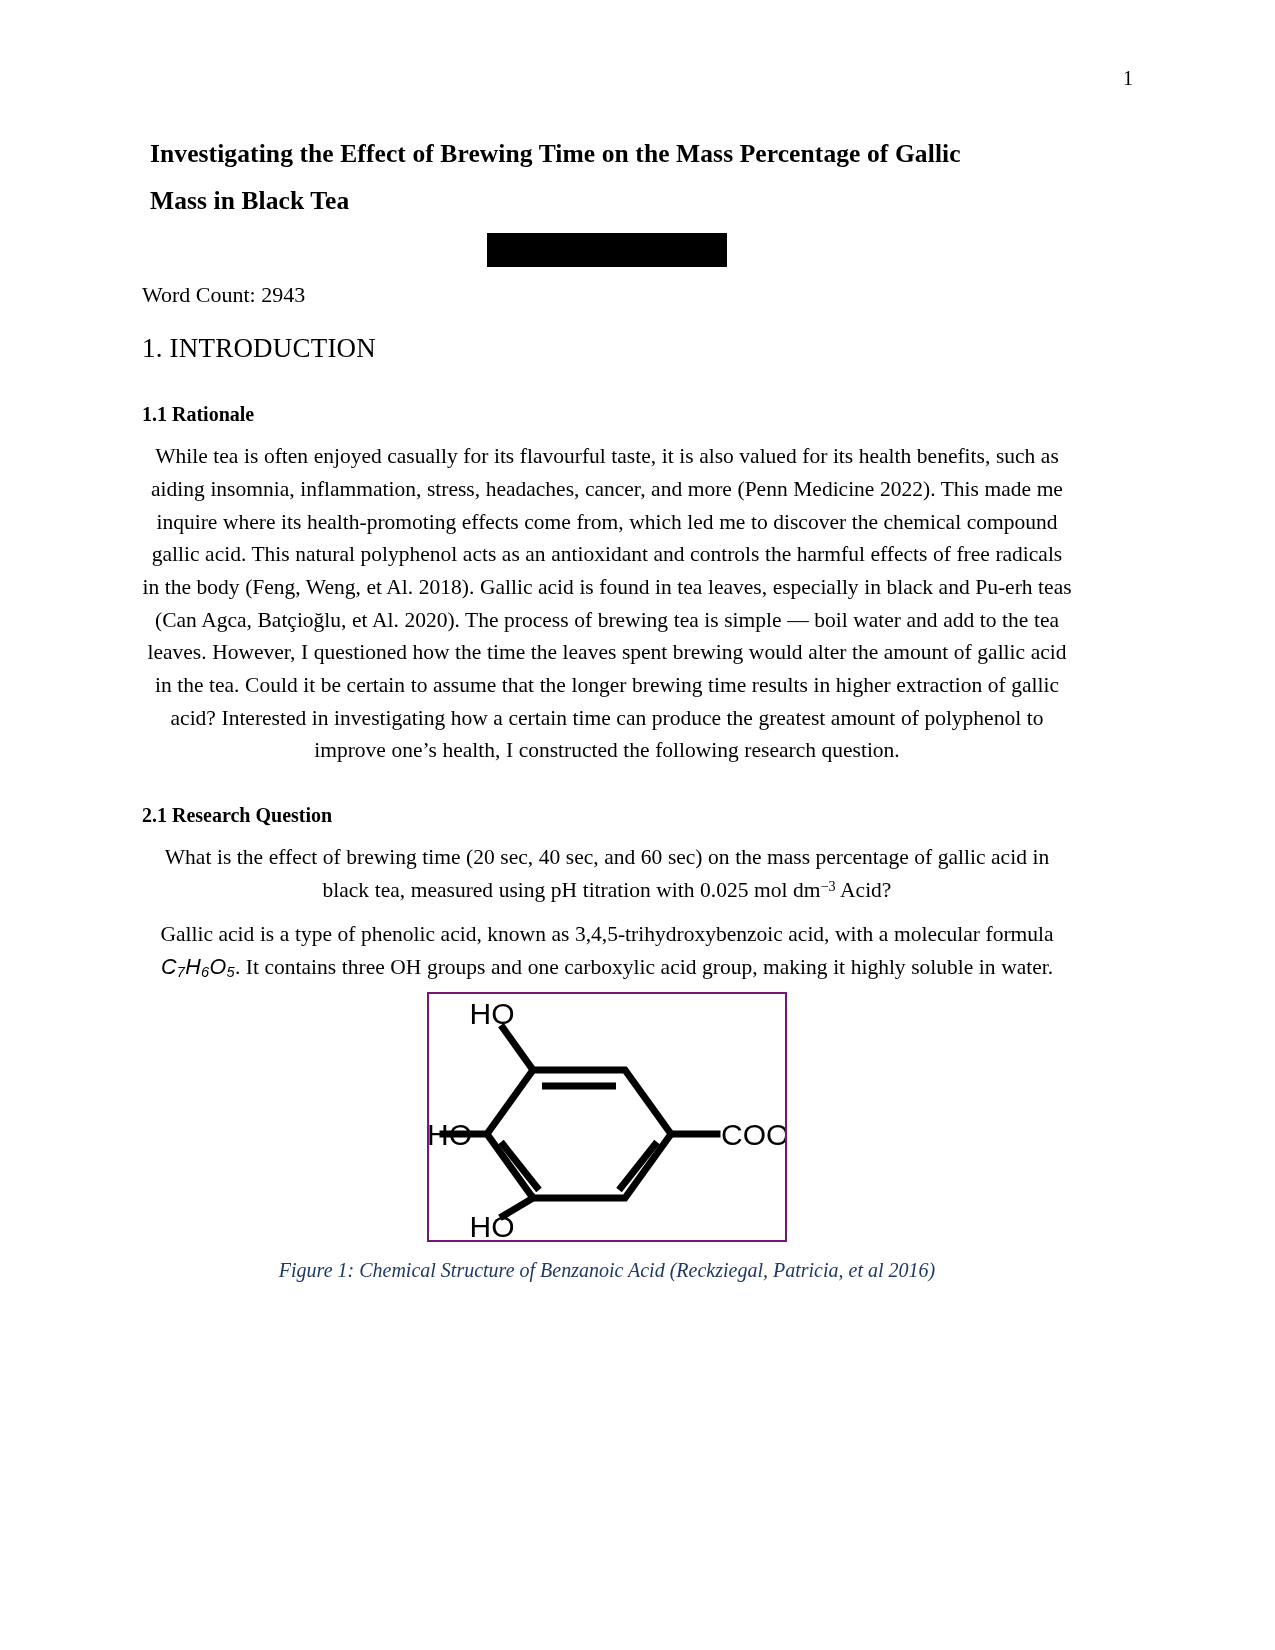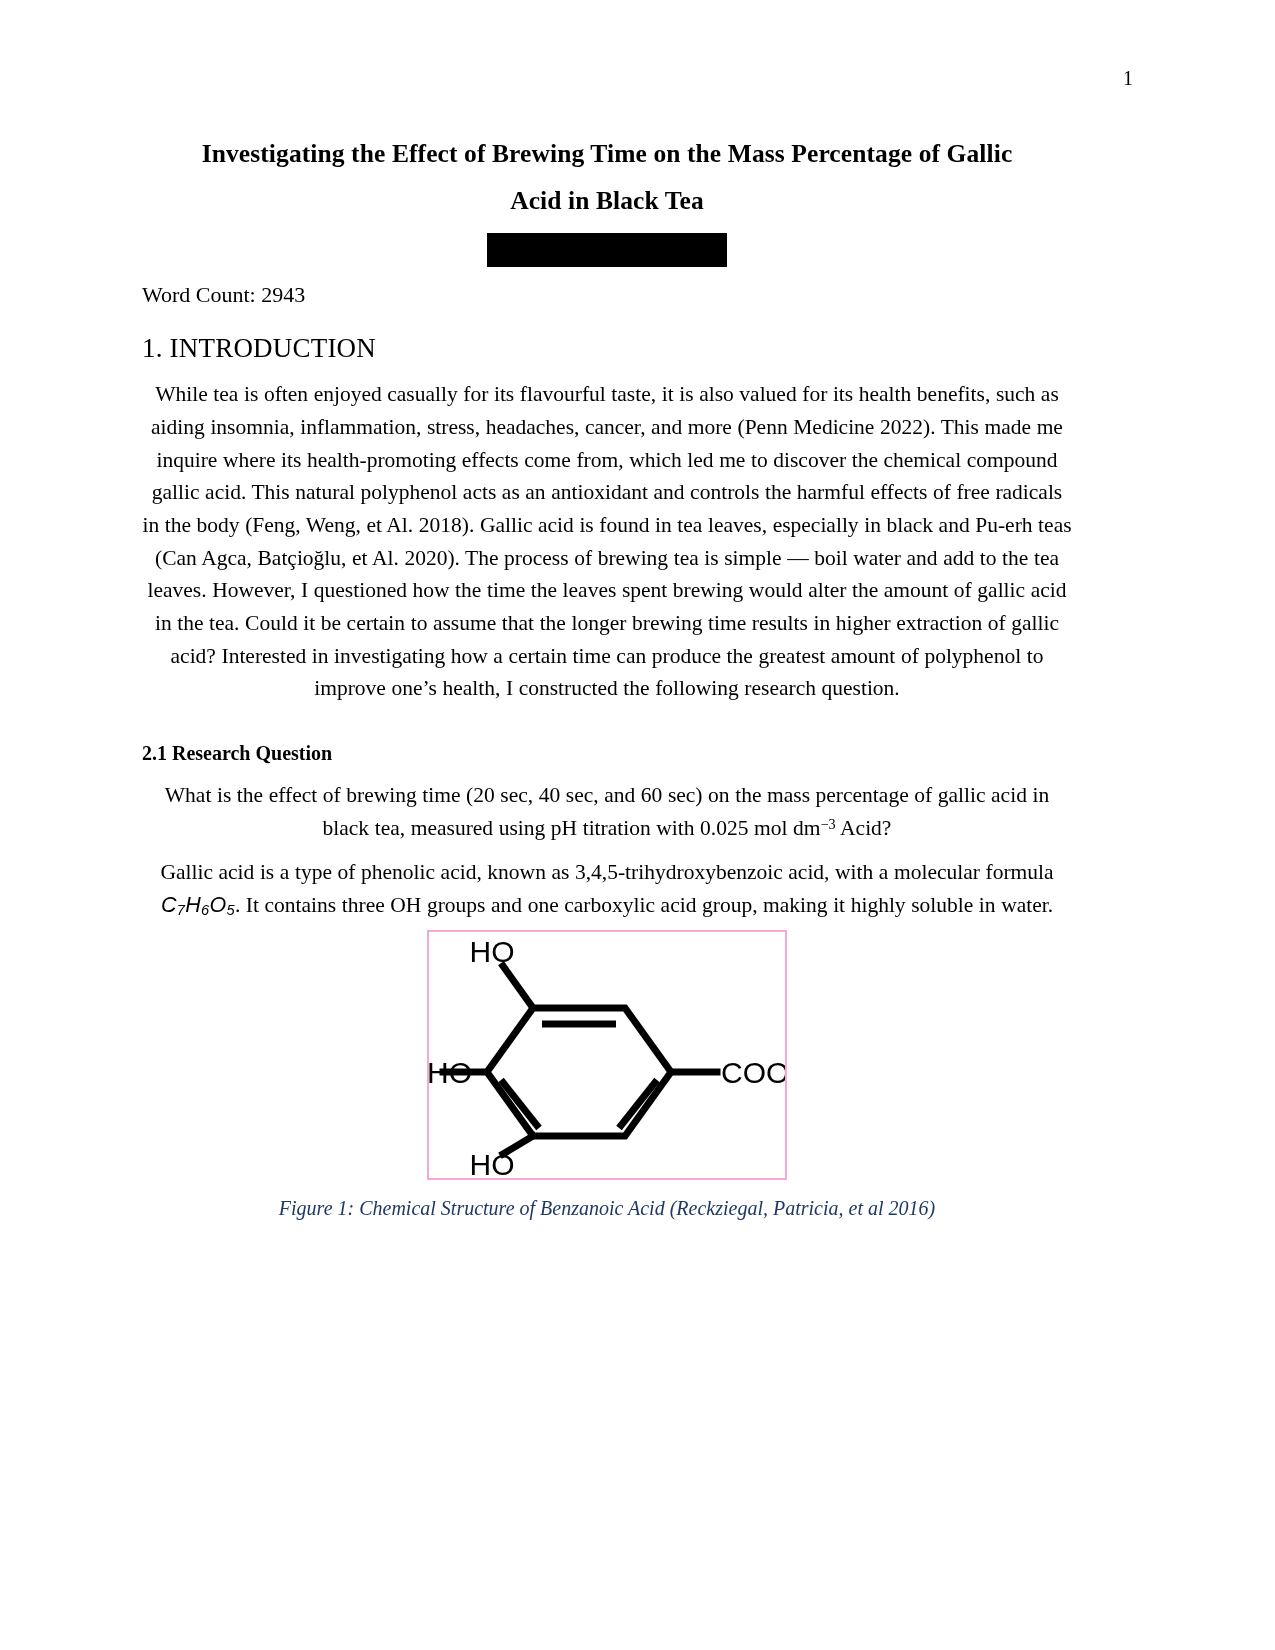--- a/index.html
+++ b/index.html
@@ -36,21 +36,20 @@
     position: absolute;
     left: 142px;
     top: 130px;
     width: 930px;
   }
 
   
   .doc-title {
     font-size: 25.5px;
     font-weight: bold;
-    text-align: center;
     line-height: 1.85;
     letter-spacing: 0.1px;
     margin: 0 0 0 0;
     padding: 0 8px;
   }
 
   
   .redaction-wrap {
     text-align: center;
     margin-top: 9px;
@@ -111,21 +110,21 @@
     font-style: italic;
   }
 
   
   .figure-block {
     margin-top: 8px;
     text-align: center;
   }
   .figure-frame {
     display: inline-block;
-    border: 2px solid #f9a8d4;
+    border: 2px solid #701a75;
     background: #ffffff;
     width: 356px;
     height: 246px;
     position: relative;
     box-sizing: content-box;
   }
   .figure-frame svg { display: block; }
 
   .figure-caption {
     font-size: 20px;
@@ -141,31 +140,32 @@
 
 <div class="page">
 
   <div class="page-number">1</div>
 
   <div class="content">
 
     <div class="doc-title">
       <span>Investigating the Effect of Brewing Time on the Mass Percentage of Gallic</span>
       <br>
-      <span>Acid in Black Tea</span>
+      <span>Mass in Black Tea</span>
     </div>
 
     <div class="redaction-wrap">
       <span class="redaction-bar" style="background: rgb(0, 0, 0);"></span>
     </div>
 
     <div class="word-count">Word Count: 2943</div>
 
     <h1 class="section-heading">1. INTRODUCTION</h1>
 
+    <h2 class="subsection-heading">1.1 Rationale</h2>
 
     <p class="body-text">While tea is often enjoyed casually for its flavourful taste, it is also valued for its health benefits, such as aiding insomnia, inflammation, stress, headaches, cancer, and more (Penn Medicine 2022). This made me inquire where its health-promoting effects come from, which led me to discover the chemical compound gallic acid. This natural polyphenol acts as an antioxidant and controls the harmful effects of free radicals in the body (Feng, Weng, et Al. 2018). Gallic acid is found in tea leaves, especially in black and Pu-erh teas (Can Agca, Batçioğlu, et Al. 2020). The process of brewing tea is simple — boil water and add to the tea leaves. However, I questioned how the time the leaves spent brewing would alter the amount of gallic acid in the tea. Could it be certain to assume that the longer brewing time results in higher extraction of gallic acid? Interested in investigating how a certain time can produce the greatest amount of polyphenol to improve one’s health, I constructed the following research question.</p>
 
     <h2 class="subsection-heading">2.1 Research Question</h2>
 
     <p class="body-text"><span>What is the effect of brewing time (20 sec, 40 sec, and 60 sec) on the mass percentage of gallic acid in black tea, measured using pH titration with 0.025 mol dm</span><sup class="minus-exp">−3</sup><span> Acid?</span></p>
 
 
     <p class="body-text"><span>Gallic acid is a type of phenolic acid, known as 3,4,5-trihydroxybenzoic acid, with a molecular formula </span><span class="chem-formula"><span>C</span><sub>7</sub><span>H</span><sub>6</sub><span>O</span><sub>5</sub></span><span>. It contains three OH groups and one carboxylic acid group, making it highly soluble in water.</span></p>
 

